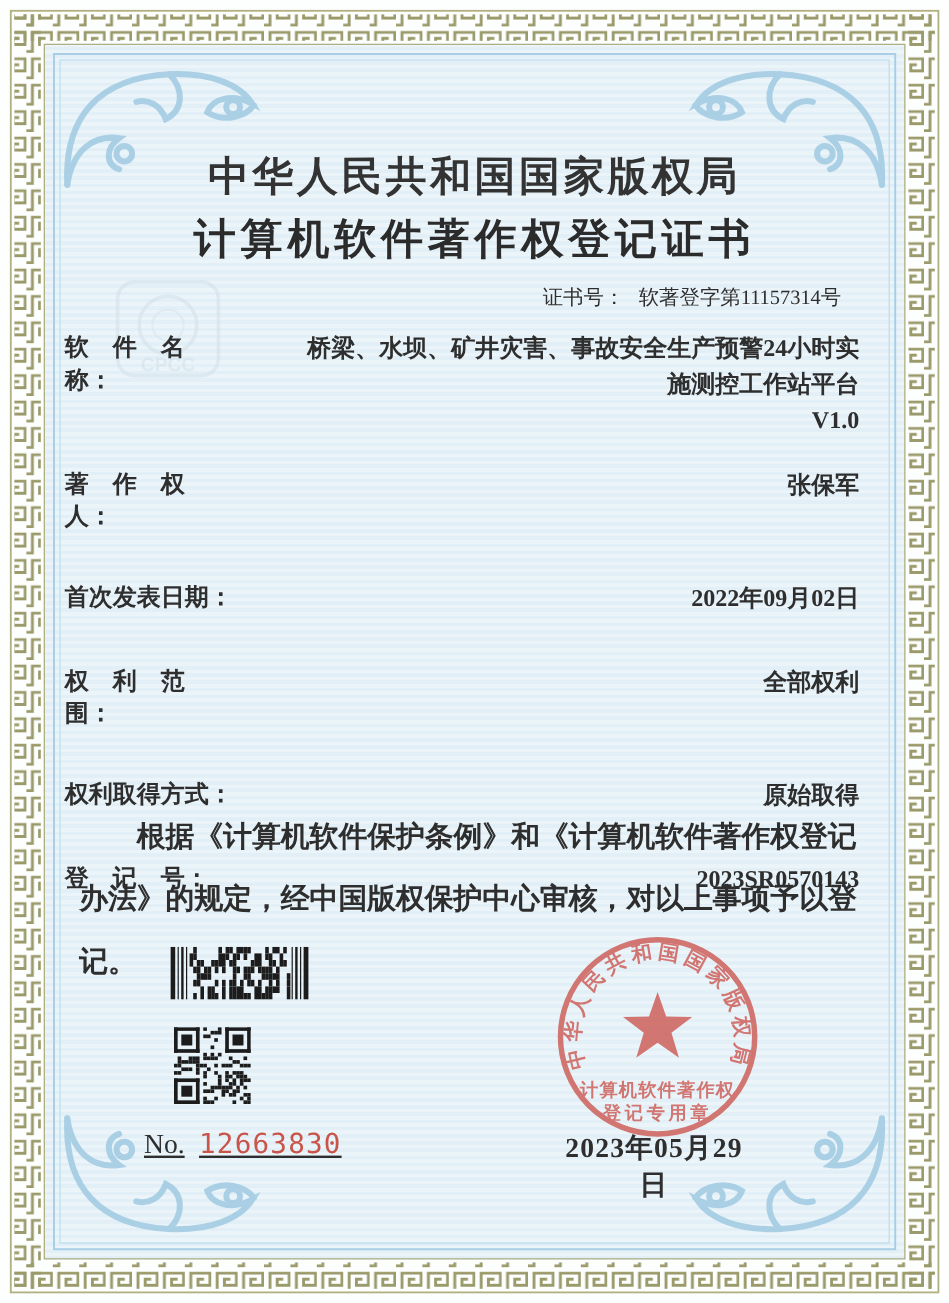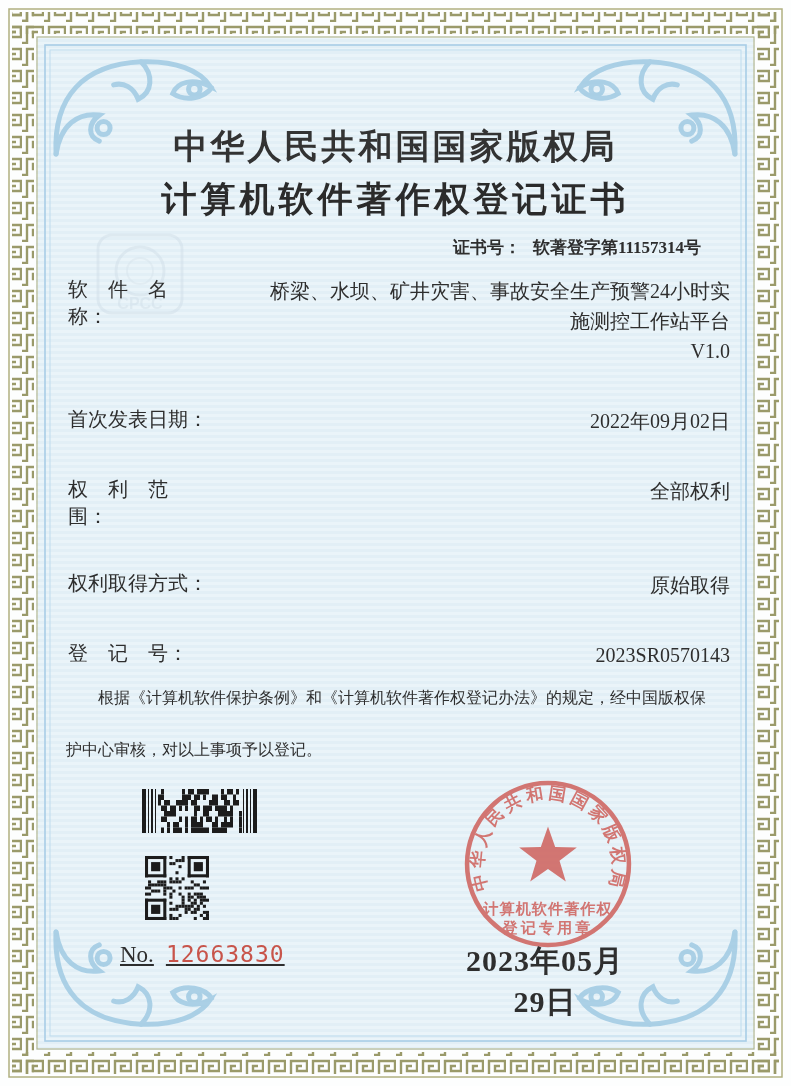--- a/index.html
+++ b/index.html
@@ -16,44 +16,44 @@
   .border-svg{position:absolute;left:0;top:0;width:791px;height:1086px;pointer-events:none;}
   .watermark{position:absolute;left:94px;top:231px;width:92px;height:92px;opacity:.4;}
   .authority{
     position:absolute;top:124px;left:0;right:0;text-align:center;
     font-size:34px;font-weight:bold;letter-spacing:3px;color:#333;
   }
   .cert-title{
     position:absolute;top:176px;left:0;right:0;text-align:center;
     font-size:35px;font-weight:bold;letter-spacing:4px;color:#2b2b2b;
   }
-  .certno{position:absolute;top:236px;right:90px;font-size:17px;font-weight:bold;}
+  .certno{position:absolute;top:236px;right:90px;font-size:17px;font-weight:normal;}
   .certno .certno-label{margin-right:12px;}
-  .fields{position:absolute;left:68px;top:276px;width:662px;font-size:20px;font-weight:normal;}
+  .fields{position:absolute;left:54px;top:276px;width:662px;font-size:20px;font-weight:bold;}
   .frow{display:flex;align-items:flex-start;}
   .frow .flabel{flex:0 0 150px;}
   .frow .fvalue{flex:1;line-height:30px;text-align:right;}
   .row-owner{margin-top:24px;}
   .row-devdate{margin-top:58px;}
   .row-gap{margin-top:40px;}
   .statement{
     position:absolute;left:66px;right:74px;top:672px;
-    font-size:16px;font-weight:normal;line-height:52px;text-indent:2em;
+    font-size:24px;font-weight:bold;line-height:52px;text-indent:2em;
   }
   .barcode{position:absolute;left:142px;top:789px;width:116px;height:44px;}
   .qr{position:absolute;left:145px;top:856px;width:64px;height:64px;}
   .serial{position:absolute;left:120px;top:941px;font-size:23px;text-decoration:underline;}
   .serial .serial-num{
     color:#c8544a;margin-left:12px;letter-spacing:1px;
     font-family:"DejaVu Sans Mono","Liberation Mono",monospace;
   }
   .seal{position:absolute;left:462px;top:778px;width:172px;height:172px;opacity:.86;}
   .issue-date{
     position:absolute;left:460px;top:941px;width:170px;text-align:center;
-    font-size:30px;font-weight:bold;letter-spacing:1px;
+    font-size:23px;font-weight:bold;letter-spacing:1px;
   }
 </style>
 </head>
 <body>
 
 <div class="page">
 
   <div class="inner-bg"></div>
 
   <svg class="border-svg" viewBox="0 0 791 1086">
@@ -101,20 +101,24 @@
   </div>
 
   <div class="fields">
     <div class="frow">
       <span class="flabel">软　件　名　称：</span>
       <span class="fvalue">
         <span>桥梁、水坝、矿井灾害、事故安全生产预警24小时实</span><br>
         <span>施测控工作站平台</span><br>
         <span>V1.0</span>
       </span>
+    </div>
+    <div class="frow row-owner">
+      <span class="flabel">著　作　权　人：</span>
+      <span class="fvalue">张保军</span>
     </div>
     <div class="frow row-gap">
       <span class="flabel">首次发表日期：</span>
       <span class="fvalue">2022年09月02日</span>
     </div>
     <div class="frow row-gap">
       <span class="flabel">权　利　范　围：</span>
       <span class="fvalue">全部权利</span>
     </div>
     <div class="frow row-gap">

